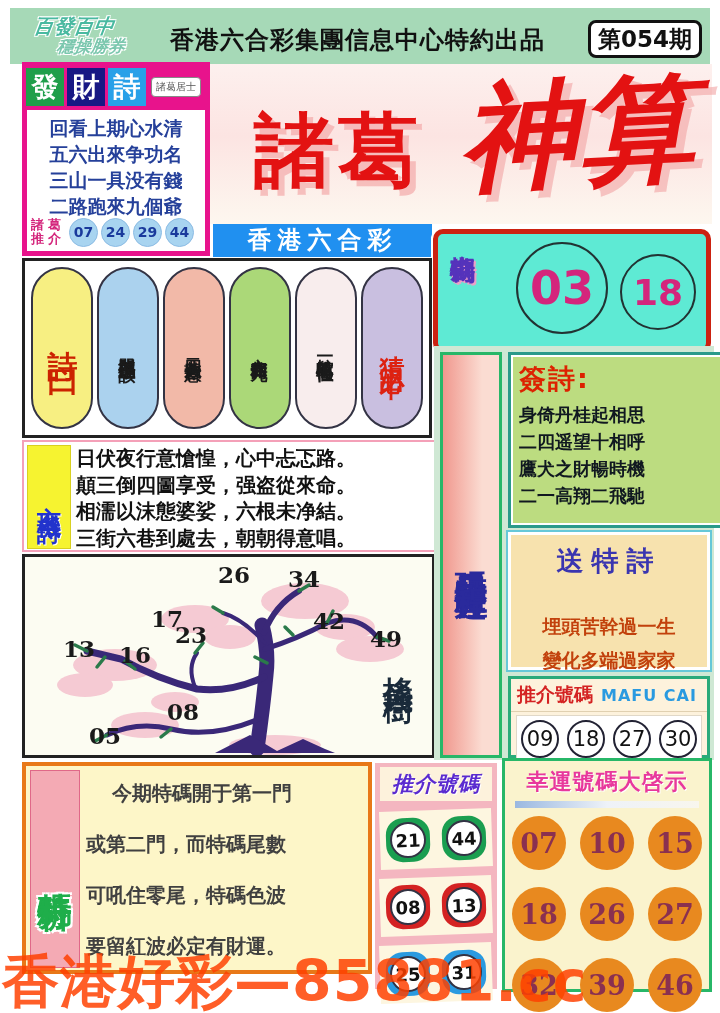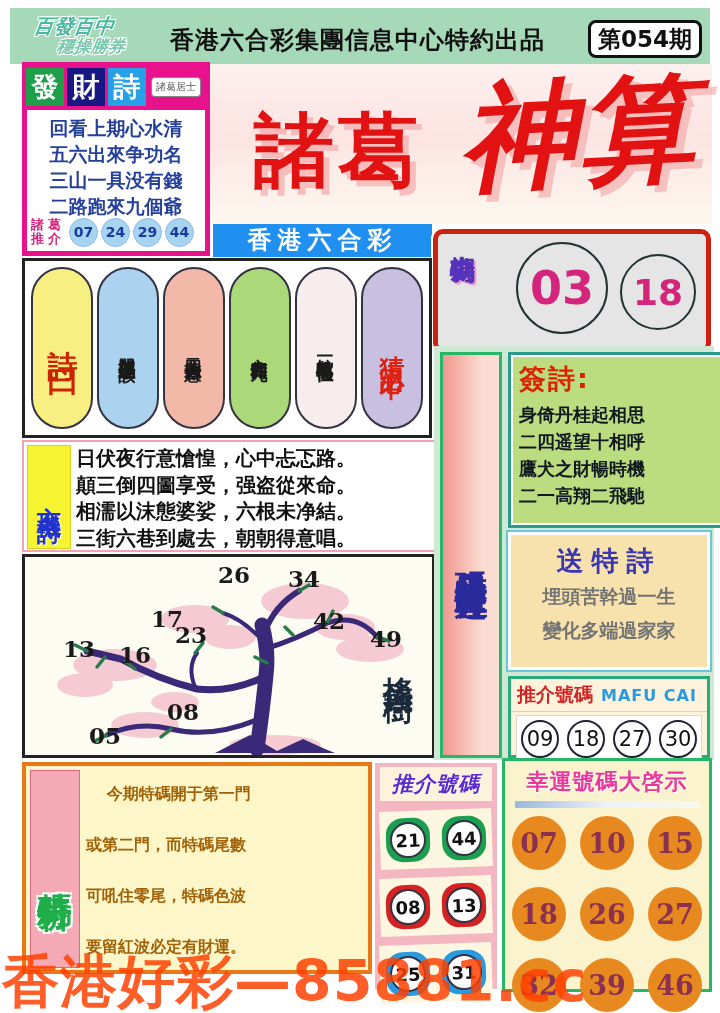--- a/index.html
+++ b/index.html
@@ -43,21 +43,21 @@
   .reco-label{font-size:13px;font-weight:bold;color:#d4257c;line-height:14px;margin:0 4px 0 4px;letter-spacing:4px;}
   .reco-balls{display:flex;gap:3px;}
   .reco-ball{width:27px;height:27px;border-radius:50%;background:#a8d4f0;border:1px solid #8cbce4;
              display:flex;align-items:center;justify-content:center;font-size:14px;font-weight:bold;color:#1a3a9c;}
 
   
   .bluebar{position:absolute;left:213px;top:224px;width:219px;height:33px;background:#2090f0;
            color:#fff;font-size:24px;font-weight:bold;text-align:center;line-height:33px;letter-spacing:6px;}
 
   
-  .special-box{position:absolute;left:433px;top:229px;width:268px;height:114px;background:#e5e5e5;
+  .special-box{position:absolute;left:433px;top:229px;width:268px;height:114px;background:#5eead4;
                border:5px solid #cc2211;border-radius:10px;box-shadow:0 0 0 2px #fff;}
   .special-label{position:absolute;left:8px;top:2px;height:102px;writing-mode:vertical-rl;text-orientation:upright;
                  font-size:25px;font-weight:bold;color:#5533bb;letter-spacing:1px;
                  text-shadow:2px 2px 0 #eda0c8;}
   .sp-ball{position:absolute;border:2px solid #233;border-radius:50%;display:flex;align-items:center;
            justify-content:center;font-weight:bold;color:#d4257c;}
   .sp-ball.b1{left:78px;top:8px;width:88px;height:88px;font-size:46px;}
   .sp-ball.b2{left:182px;top:20px;width:72px;height:72px;font-size:36px;}
 
   
@@ -105,39 +105,39 @@
   .zhang-col span{writing-mode:vertical-rl;text-orientation:upright;font-size:33px;font-weight:bold;
                   color:#2a2a9c;letter-spacing:2px;line-height:56px;}
   .qianshi{position:absolute;left:508px;top:352px;width:238px;height:176px;background:#bcdc80;
            border:3px solid #2a9a8a;box-shadow:inset 0 0 0 2px #fff;box-sizing:border-box;padding:6px 8px;}
   .qs-title{font-size:27px;font-weight:bold;color:#dd2200;letter-spacing:2px;}
   .qs-lines{font-size:18px;font-weight:bold;color:#101820;line-height:27px;margin-top:4px;}
   .songte{position:absolute;left:508px;top:532px;width:202px;height:138px;background:#f7e2ae;
           border:3px solid #fff;outline:2px solid #66c8d8;box-sizing:border-box;text-align:center;}
   .st-title{font-size:27px;font-weight:bold;color:#3a35b0;margin-top:8px;letter-spacing:8px;
             font-family:"DejaVu Serif","Liberation Serif",serif;}
-  .st-lines{font-size:19px;font-weight:bold;color:#737373;line-height:34px;margin-top:0;}
+  .st-lines{font-size:19px;font-weight:bold;color:#c2410c;line-height:34px;margin-top:30px;}
   .mafu{position:absolute;left:508px;top:676px;width:202px;height:82px;background:#fdf2dc;
         border:3px solid #2aaa7a;box-sizing:border-box;}
   .mafu-head{display:flex;align-items:center;gap:8px;padding:3px 6px;border-bottom:1px solid #e0d0b0;}
   .mafu-title{font-size:19px;font-weight:bold;color:#d42222;}
   .mafu-sub{font-size:16px;font-weight:bold;color:#2a9ae0;letter-spacing:1px;}
   .mafu-balls{display:flex;justify-content:space-around;align-items:center;background:#fff;
               margin:3px 5px;padding:4px 0;border:1px solid #e0d8c8;}
   .mafu-ball{width:38px;height:38px;border-radius:50%;border:2px solid #223;display:flex;align-items:center;
              justify-content:center;font-size:21px;font-weight:normal;color:#111;background:#fff;box-sizing:border-box;}
 
   
   .analysis{position:absolute;left:22px;top:762px;width:350px;height:212px;background:#fdf6c8;
             border:4px solid #e87818;box-sizing:border-box;}
   .an-label{position:absolute;left:4px;top:4px;width:48px;height:196px;background:#f4aab4;
             border:1px solid #e06888;writing-mode:vertical-rl;text-orientation:upright;
             display:flex;align-items:center;justify-content:center;font-size:34px;font-weight:bold;color:#1fae4a;
             text-shadow:2px 2px 0 #fff,-2px -2px 0 #fff,2px -2px 0 #fff,-2px 2px 0 #fff;letter-spacing:2px;}
-  .an-text{position:absolute;left:60px;top:2px;width:282px;font-size:16px;font-weight:bold;color:#a16207;
+  .an-text{position:absolute;left:60px;top:2px;width:282px;font-size:20px;font-weight:bold;color:#404040;
            line-height:51px;}
   .an-text .ind{text-indent:1.3em;}
 
   
   .reco2{position:absolute;left:372px;top:760px;width:128px;height:232px;background:#f4b6c0;
          border:3px solid #fff;box-sizing:border-box;}
   .reco2-title{margin:4px 5px 0 5px;background:#fdf2dc;text-align:center;font-size:21px;font-weight:bold;
                font-style:italic;color:#5a2ad0;padding:3px 0;letter-spacing:1px;
                text-shadow:1px 1px 0 #fff;}
   .shield-row{display:flex;justify-content:space-around;align-items:center;background:#fdf6e0;

